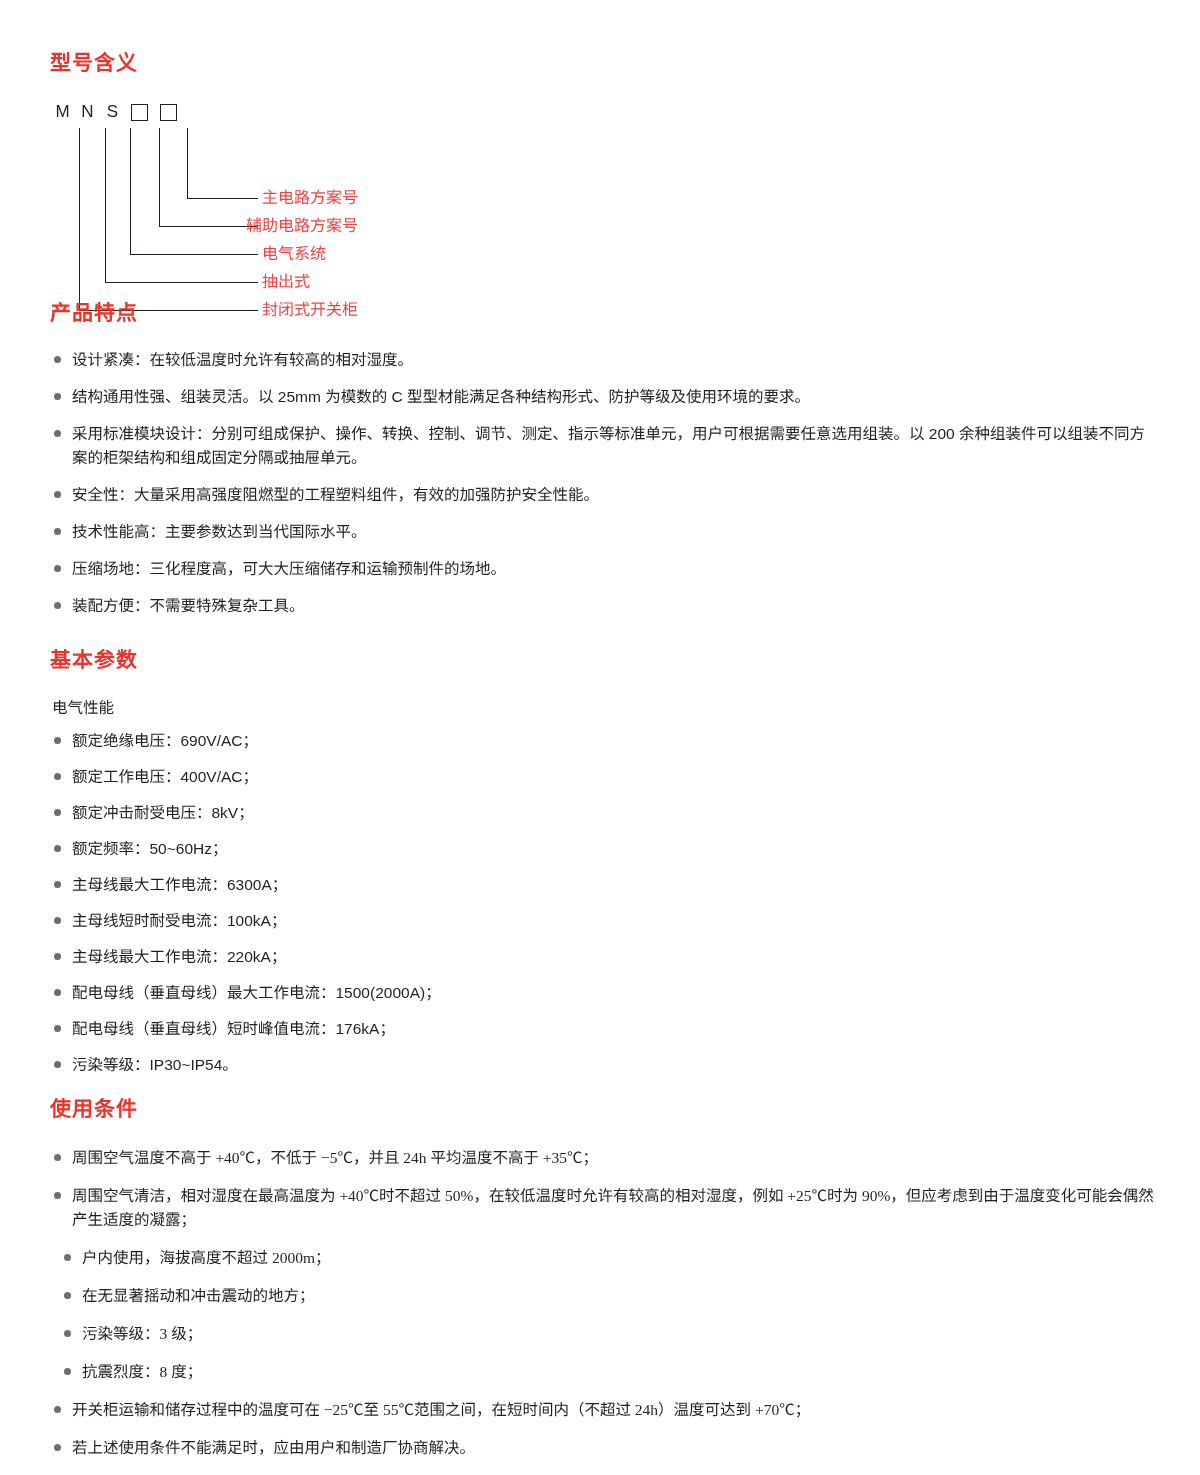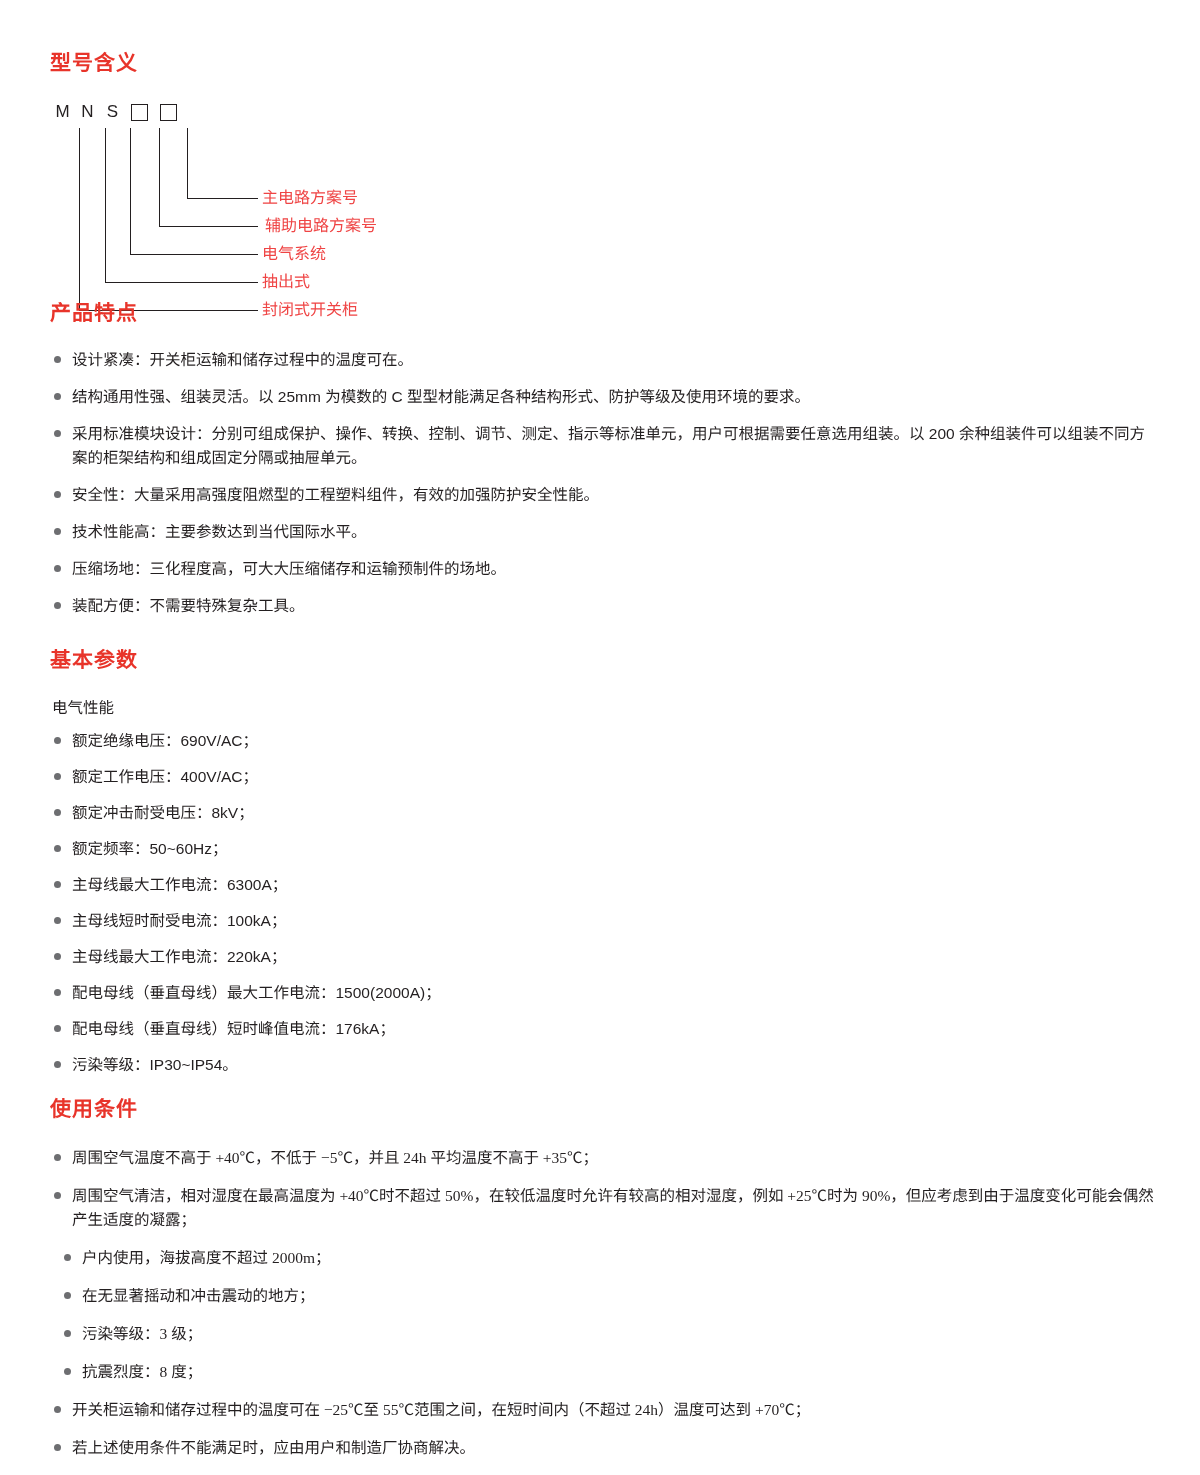--- a/index.html
+++ b/index.html
@@ -150,37 +150,37 @@
         <span class="ltr">N</span>
         <span class="ltr">S</span>
         <span class="box"></span>
         <span class="box"></span>
       </div>
 
       <div class="leader" style="left:137px; top:26px; width:70px; height:70px;"></div>
       <div class="leader-label" style="left:212px; top:88px;">主电路方案号</div>
 
       <div class="leader" style="left:109px; top:26px; width:98px; height:98px;"></div>
-      <div class="leader-label" style="left:215px; top:116px;text-align:right;">辅助电路方案号</div>
+      <div class="leader-label" style="left:196px; top:116px;text-align:right;">辅助电路方案号</div>
 
       <div class="leader" style="left:80px; top:26px; width:127px; height:126px;"></div>
       <div class="leader-label" style="left:212px; top:144px;">电气系统</div>
 
       <div class="leader" style="left:55px; top:26px; width:152px; height:154px;"></div>
       <div class="leader-label" style="left:212px; top:172px;">抽出式</div>
 
       <div class="leader" style="left:29px; top:26px; width:178px; height:182px;"></div>
       <div class="leader-label" style="left:212px; top:200px;">封闭式开关柜</div>
     </div>
   </section>
 
   <section id="features-section">
     <div class="section-title">产品特点</div>
     <ul class="blist wide">
-      <li>设计紧凑：开关柜运输和储存过程中的温度可在。</li>
+      <li>设计紧凑：在较低温度时允许有较高的相对湿度。</li>
       <li>结构通用性强、组装灵活。以 25mm 为模数的 C 型型材能满足各种结构形式、防护等级及使用环境的要求。</li>
       <li>采用标准模块设计：分别可组成保护、操作、转换、控制、调节、测定、指示等标准单元，用户可根据需要任意选用组装。以 200 余种组装件可以组装不同方案的柜架结构和组成固定分隔或抽屉单元。</li>
       <li>安全性：大量采用高强度阻燃型的工程塑料组件，有效的加强防护安全性能。</li>
       <li>技术性能高：主要参数达到当代国际水平。</li>
       <li>压缩场地：三化程度高，可大大压缩储存和运输预制件的场地。</li>
       <li>装配方便：不需要特殊复杂工具。</li>
     </ul>
   </section>
 
   <section id="params-section">

